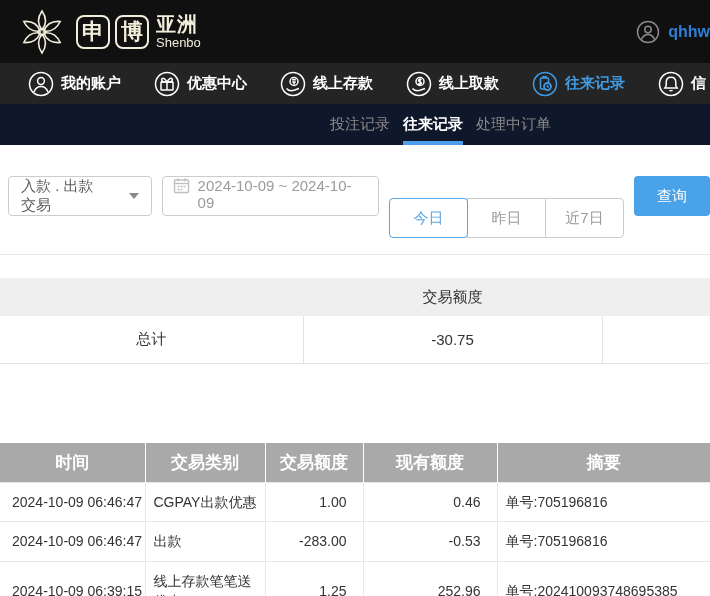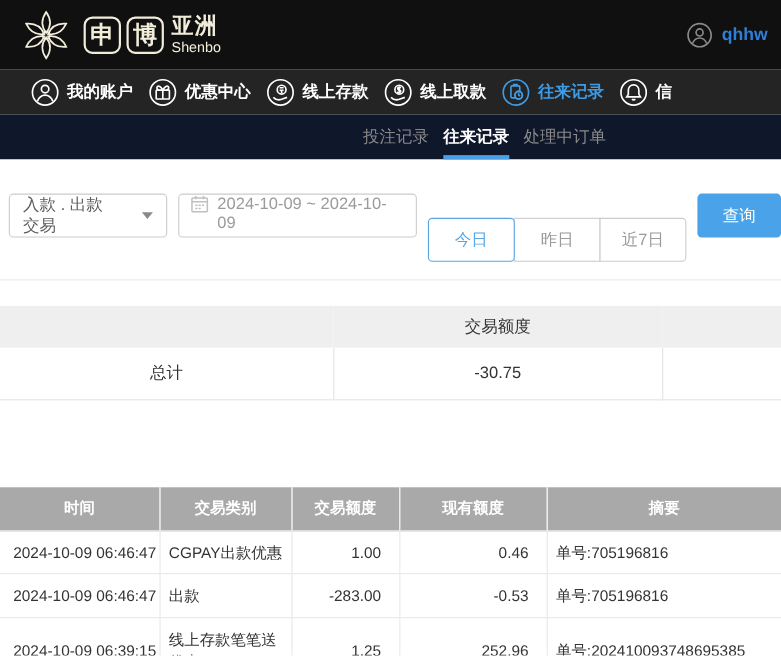--- a/index.html
+++ b/index.html
@@ -12,27 +12,27 @@
     justify-content:space-between; padding:0 0 0 18px; position:relative; }
   .brand { display:flex; align-items:center; color:#f1edda; }
   .flower { width:48px; height:48px; margin-right:10px; }
   .logo-box { border:2px solid #f1edda; border-radius:8px; font-size:22px; font-weight:bold;
     width:34px; height:34px; display:flex; align-items:center; justify-content:center;
     margin-right:5px; }
   .brand-right { display:flex; flex-direction:column; line-height:1; margin-left:2px; }
   .brand-region { font-size:20px; font-weight:bold; letter-spacing:1px; }
   .brand-en { font-size:13px; margin-top:2px; }
   .userbox { position:absolute; right:0px; top:0; height:63px; display:flex;
-    align-items:center; gap:8px; padding-right:12px; }
+    align-items:center; gap:8px; padding-right:0; }
   .user-icon { width:24px; height:24px; }
   .username { color:#2e7fd8; font-size:16px; font-weight:bold; white-space:nowrap; }
 
   
   .mainnav { height:41px; background:#242424; display:flex; 
-    gap:14px; padding-left:28px; white-space:nowrap; overflow:hidden; }
+    gap:33px; padding-left:28px; white-space:nowrap; overflow:hidden; }
   .nav-item { display:flex; align-items:center; gap:7px; color:#ffffff; font-size:15px;
     font-weight:bold; flex:0 0 auto; cursor:pointer; }
   .nav-item svg { width:26px; height:26px; }
   .nav-item.active { color:#3e9be4; }
 
   
   .subnav { height:41px; background:#0f172a; display:flex; align-items:stretch;
     gap:13px; padding-left:330px; }
   .subnav-item { display:flex; align-items:center; color:#8a8a8a; font-size:15px;
     cursor:pointer; position:relative; }
@@ -65,21 +65,21 @@
   
   .summary { margin-top:23px; width:710px; border-collapse:collapse; table-layout:fixed;
     font-size:15px; color:#333; }
   .summary thead td { background:#efefef; height:38px; text-align:center; }
   .summary tbody td { height:47px; text-align:center; border-bottom:1px solid #e3e3e3;margin-top:16px; }
   .summary tbody td.mid { border-left:1px solid #e3e3e3; border-right:1px solid #e3e3e3; }
 
   
   .records { margin-top:79px; width:710px; border-collapse:collapse; table-layout:fixed;
     font-size:14px; color:#333; }
-  .records thead th { background:#a9a9a9; color:#fff; height:40px; font-size:14px;
+  .records thead th { background:#a9a9a9; color:#fff; height:40px; font-size:17px;
     font-weight:bold; border-right:1px solid #fff; }
   .records thead th:last-child { border-right:none; }
   .records tbody td { border:1px solid #e8e8e8; padding:9px 8px; vertical-align:middle;
     line-height:1.45; }
   .records tbody tr td:first-child { border-left:none; padding-left:12px; }
   .records tbody tr td:last-child { border-right:none; }
   .records td.c-time { white-space:nowrap; }
   .records td.c-num { text-align:right; padding-right:16px; }
   .records td.c-memo { white-space:pre-line; }
 </style>

